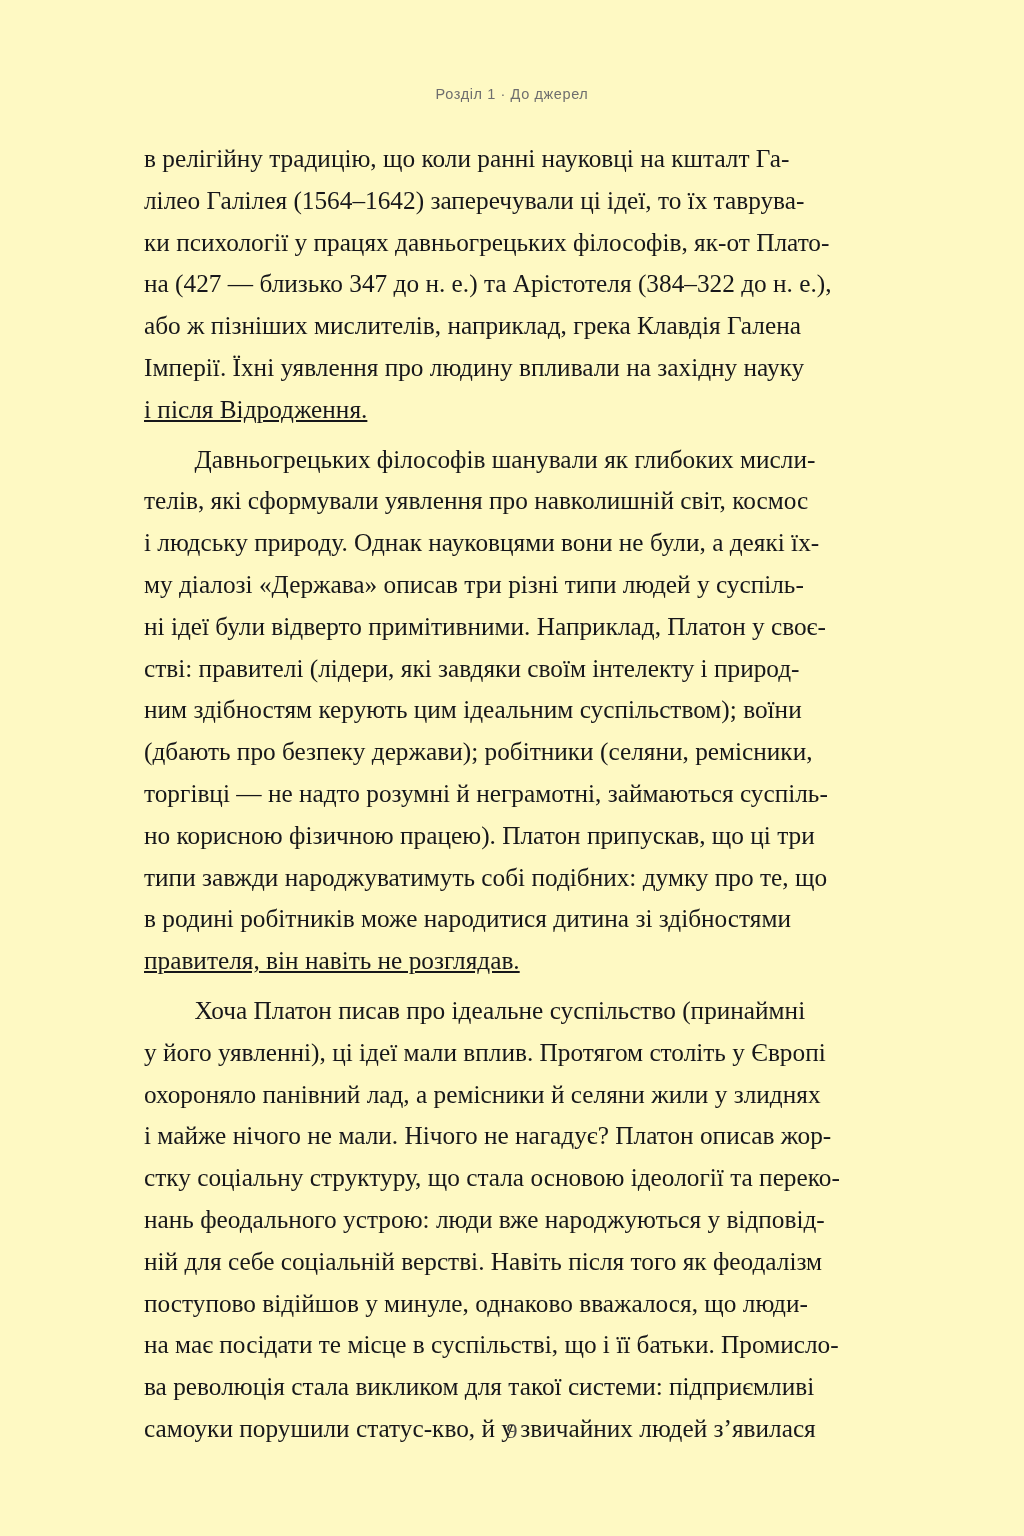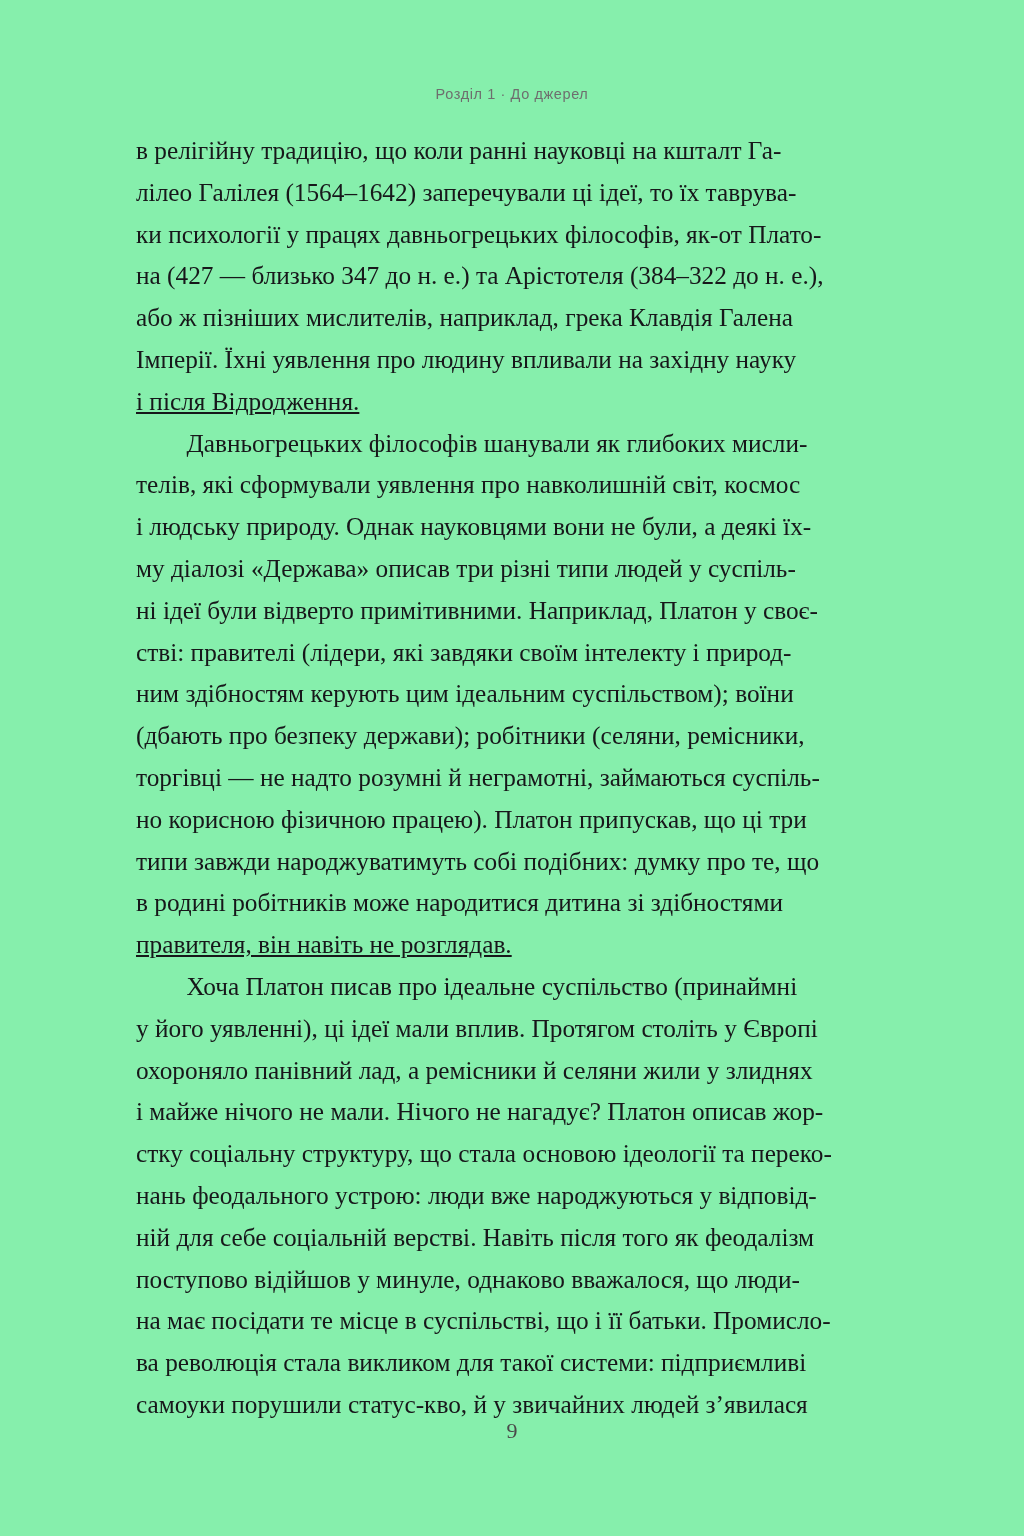--- a/index.html
+++ b/index.html
@@ -7,21 +7,21 @@
     margin: 0;
     padding: 0;
     background: #ffffff;
   }
 
   .page {
     position: relative;
     width: 1024px;
     height: 1536px;
     margin: 0 auto;
-    background: #86efac;
+    background: #fef9c3;
     box-sizing: border-box;
     overflow: hidden;
     font-family: "Liberation Serif", "DejaVu Serif", serif;
     color: #1a1a1a;
   }
 
   
   .running-head {
     position: absolute;
     top: 86px;
@@ -37,21 +37,21 @@
 
   
   .text-block {
     position: absolute;
     top: 130px;
     left: 136px;
     width: 754px;
   }
 
   .para {
-    margin: 0;
+    margin: 8px;
     font-size: 25.3px;
     line-height: 41.8px;
     text-align: justify;
     text-justify: inter-word;
     color: #17171a;
     hyphens: manual;
     -webkit-hyphens: manual;
   }
 
   .para + .para {

